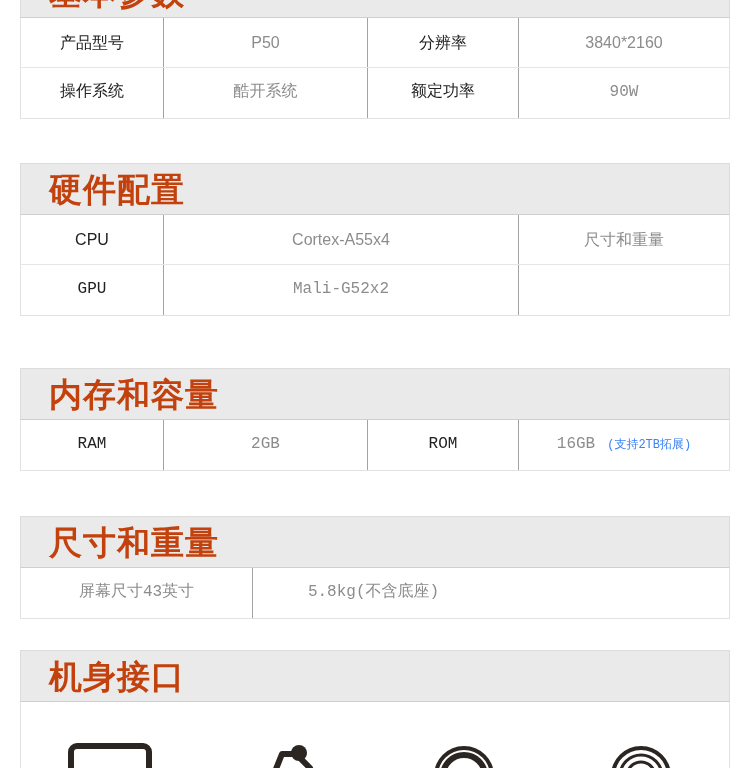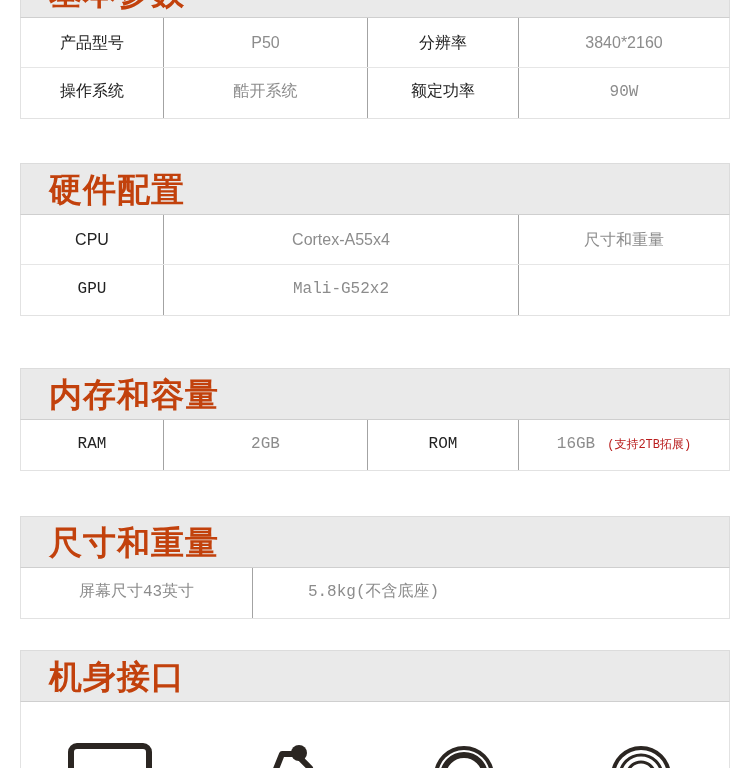--- a/index.html
+++ b/index.html
@@ -76,21 +76,21 @@
   .hw1 { width: 143px; }
   .hw2 { width: 355px; }
   .hw3 { width: 210px; }
 
   .d1 { width: 232px; }
   .d2 { width: 235px; }
   .d3 { width: 241px; }
 
   .sub {
     font-size: 12px;
-    color: #b91c1c;
+    color: #3b82f6;
     margin-left: 12px;
   }
 
   
   #sec-basic      { top: -34px; }
   #sec-hardware   { top: 163px; }
   #sec-memory     { top: 368px; }
   #sec-dimension  { top: 516px; }
   #sec-ports      { top: 650px; }
 

